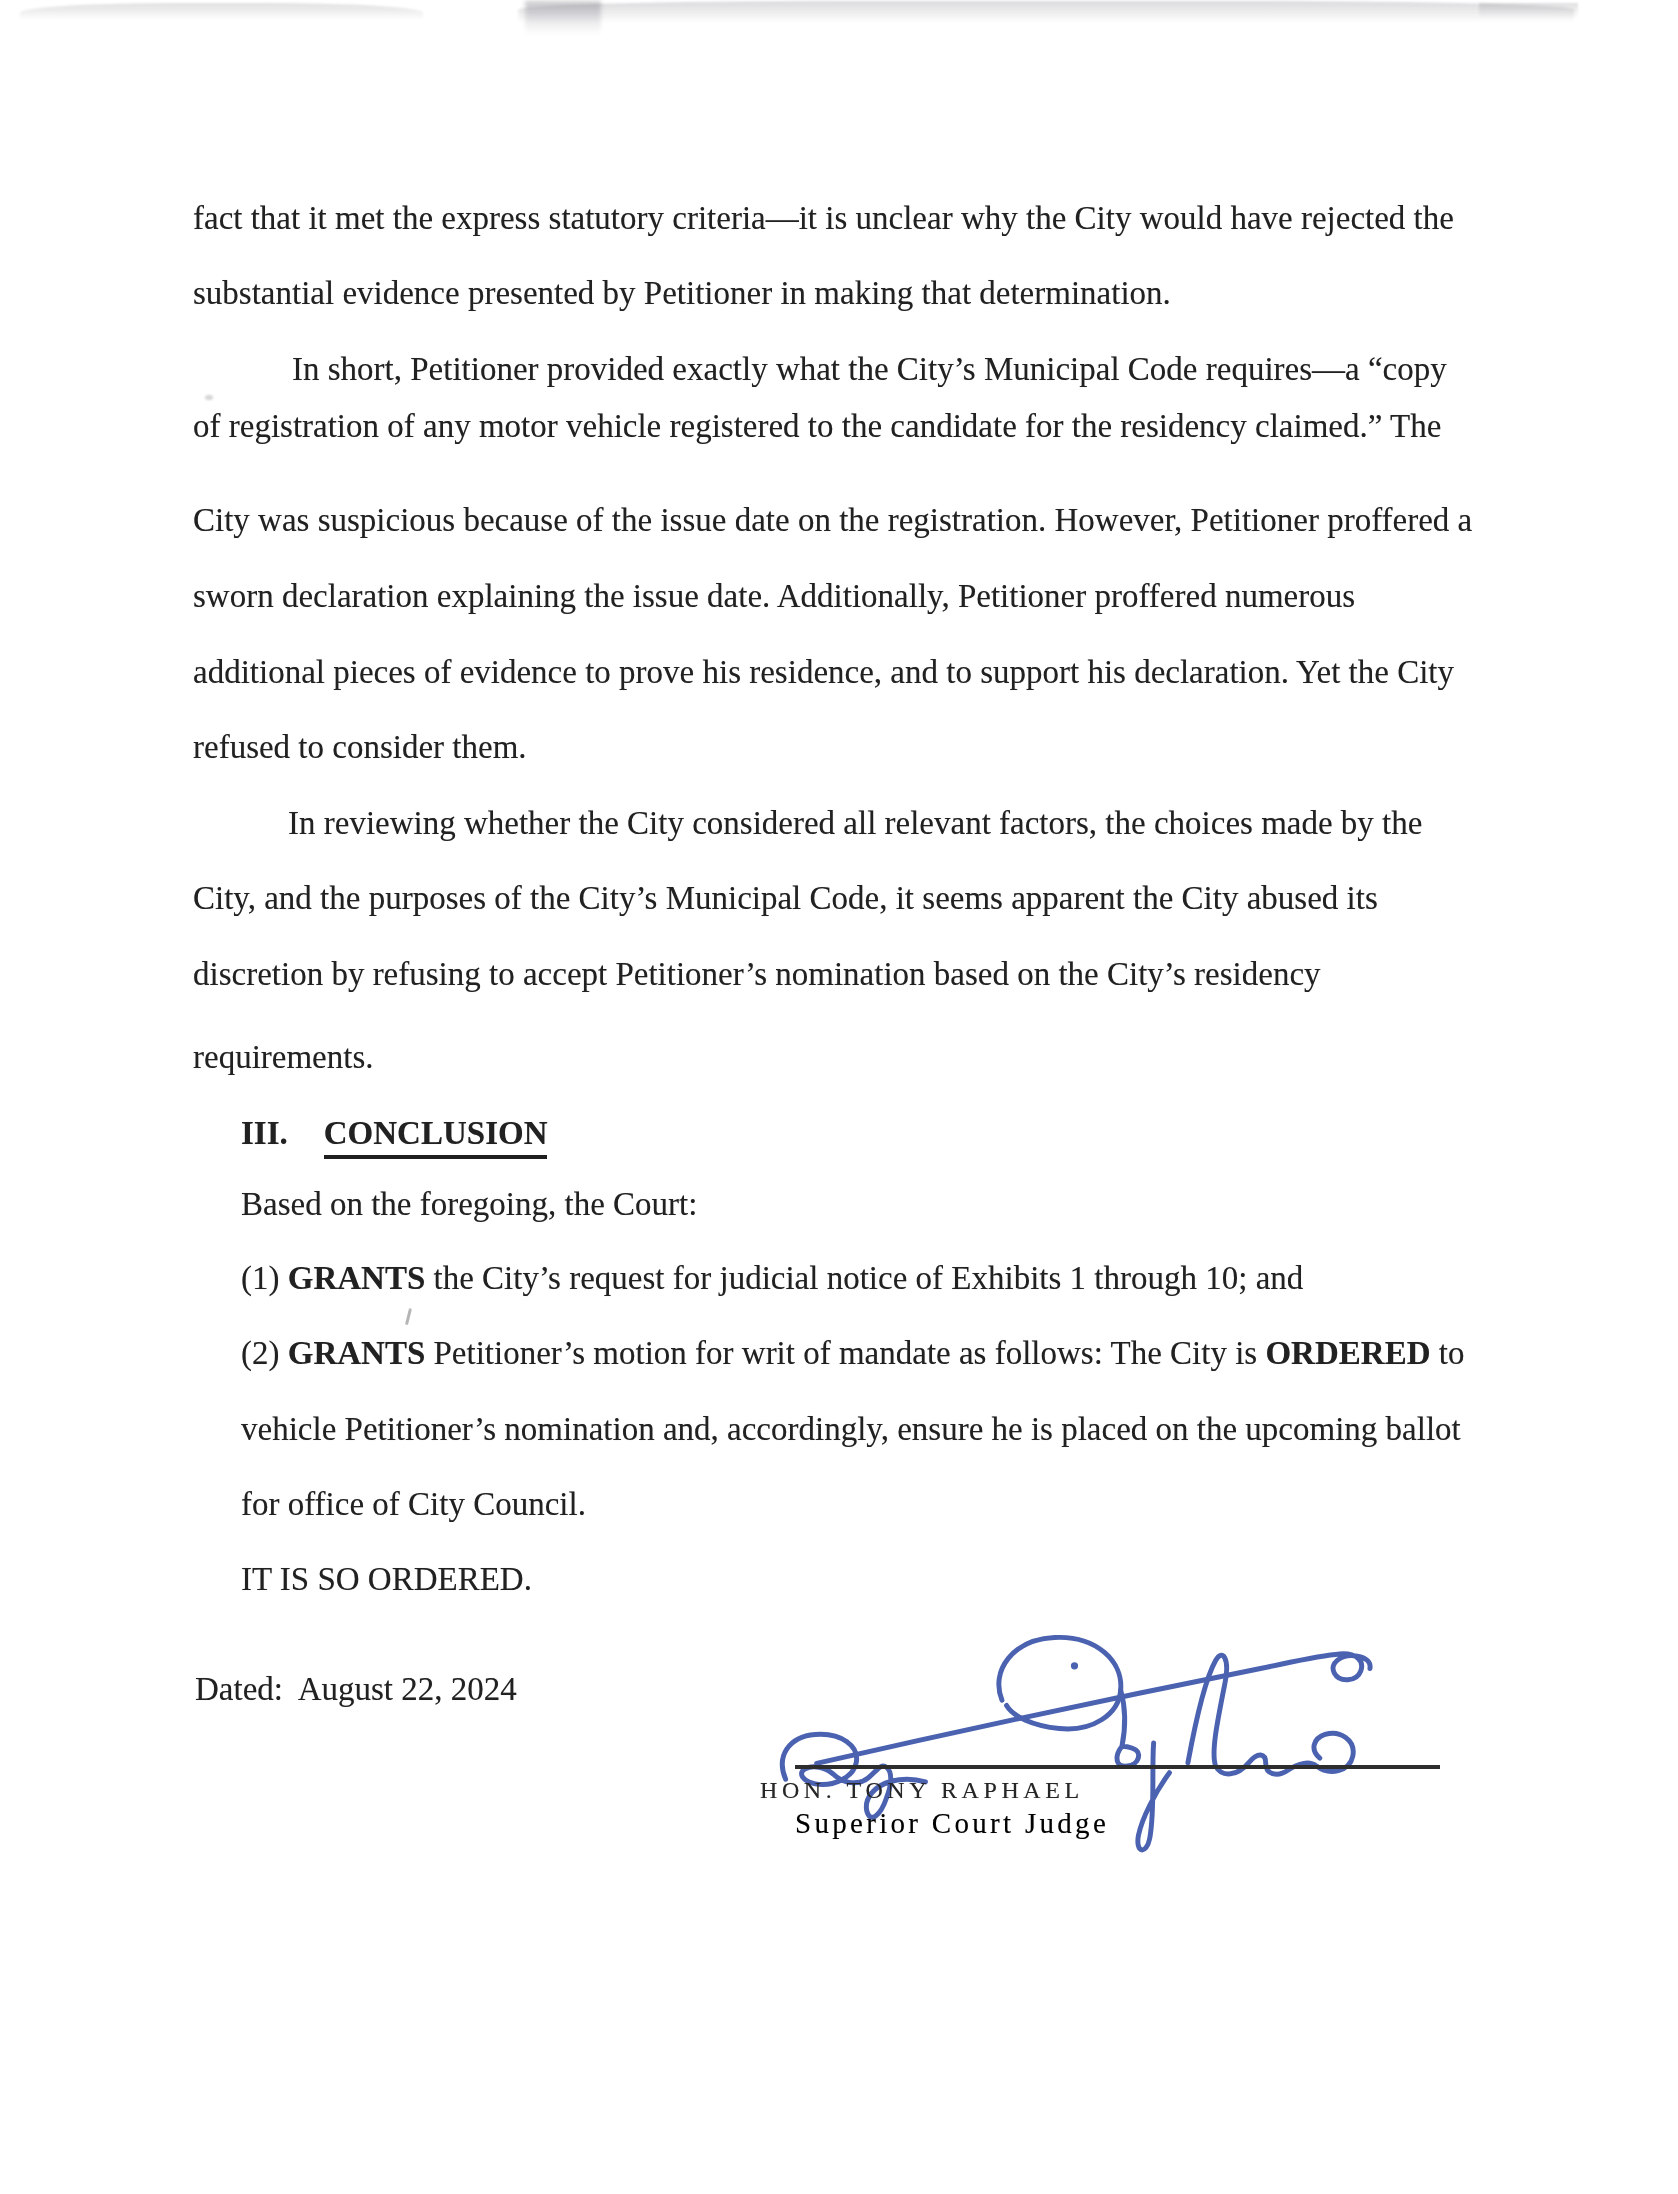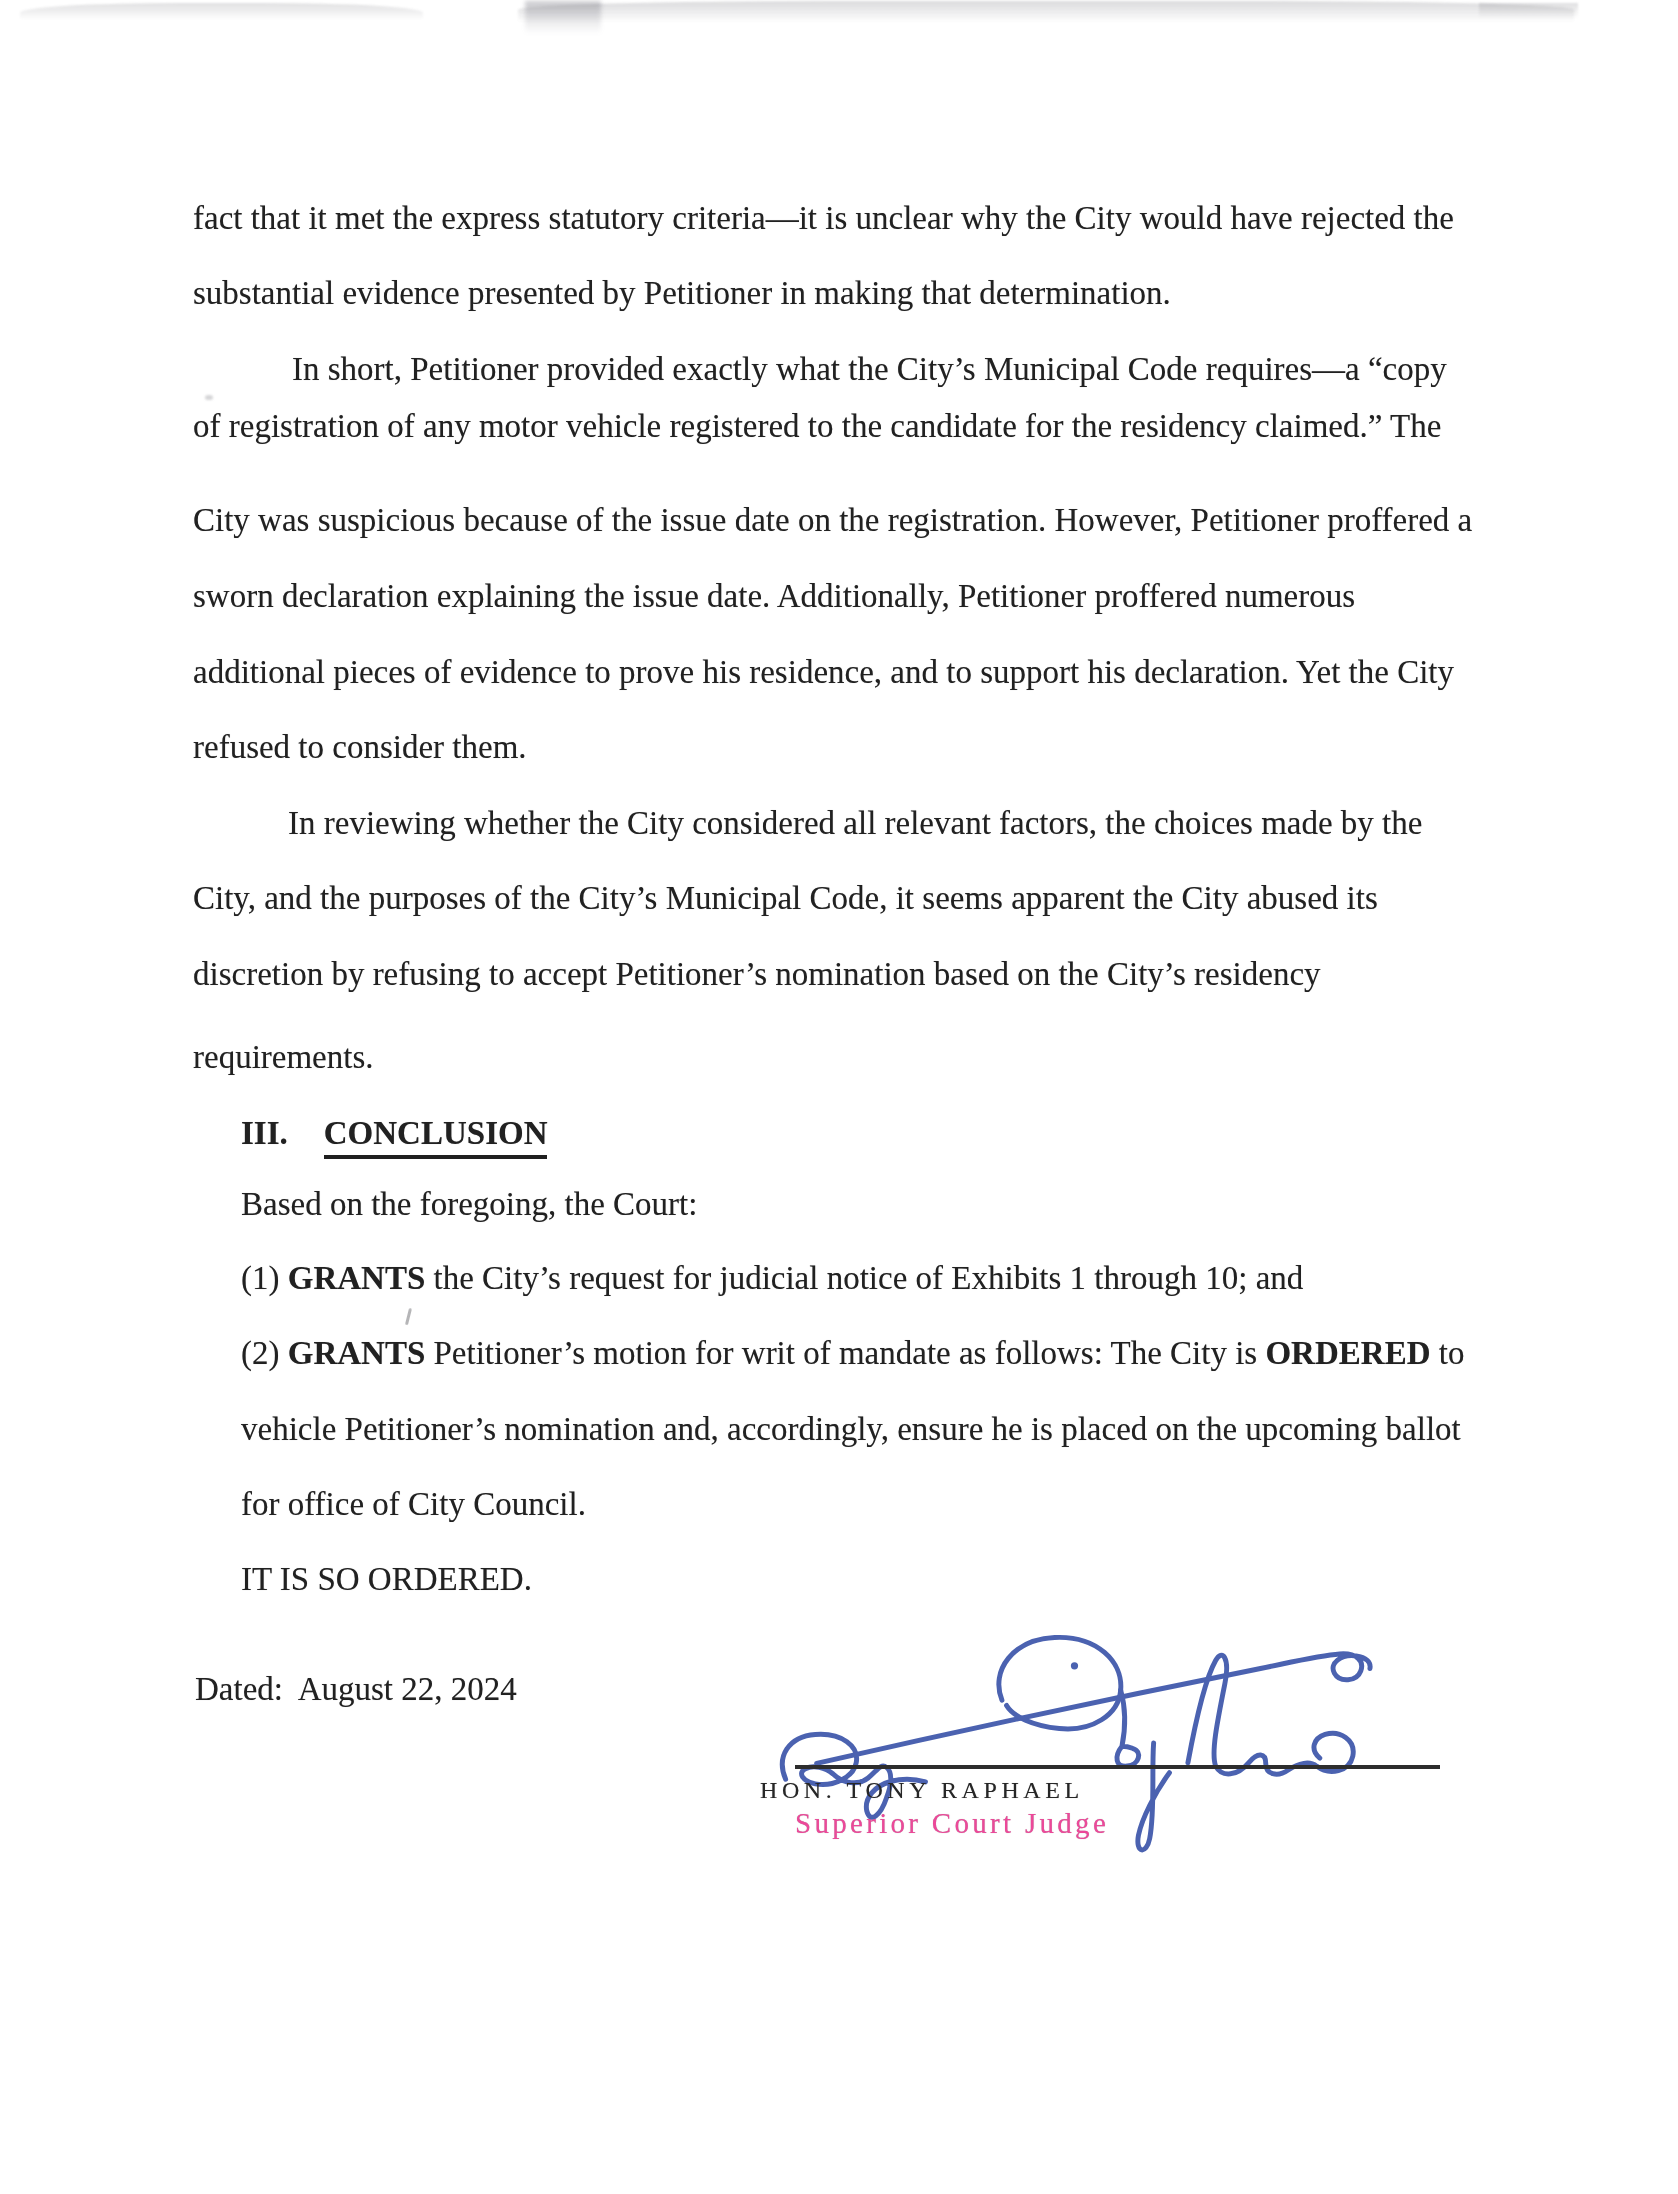--- a/index.html
+++ b/index.html
@@ -42,21 +42,21 @@
     white-space:pre;
     color:#262626;
     text-shadow:0 0 0.7px rgba(40,40,40,0.4);
   }
   .judge-title {
     position:absolute;
     left:795px; top:1807px;
     font-size:29px; line-height:33px;
     letter-spacing:3.3px;
     white-space:pre;
-    color:#ec4899;
+    color:#000000;
     text-shadow:0 0 0.7px rgba(40,40,40,0.4);
   }
   .signature-svg {
     position:absolute;
     left:759px; top:1621px;
     width:660px; height:244px;
   }
   
   .footer-rule {
     position:absolute;

